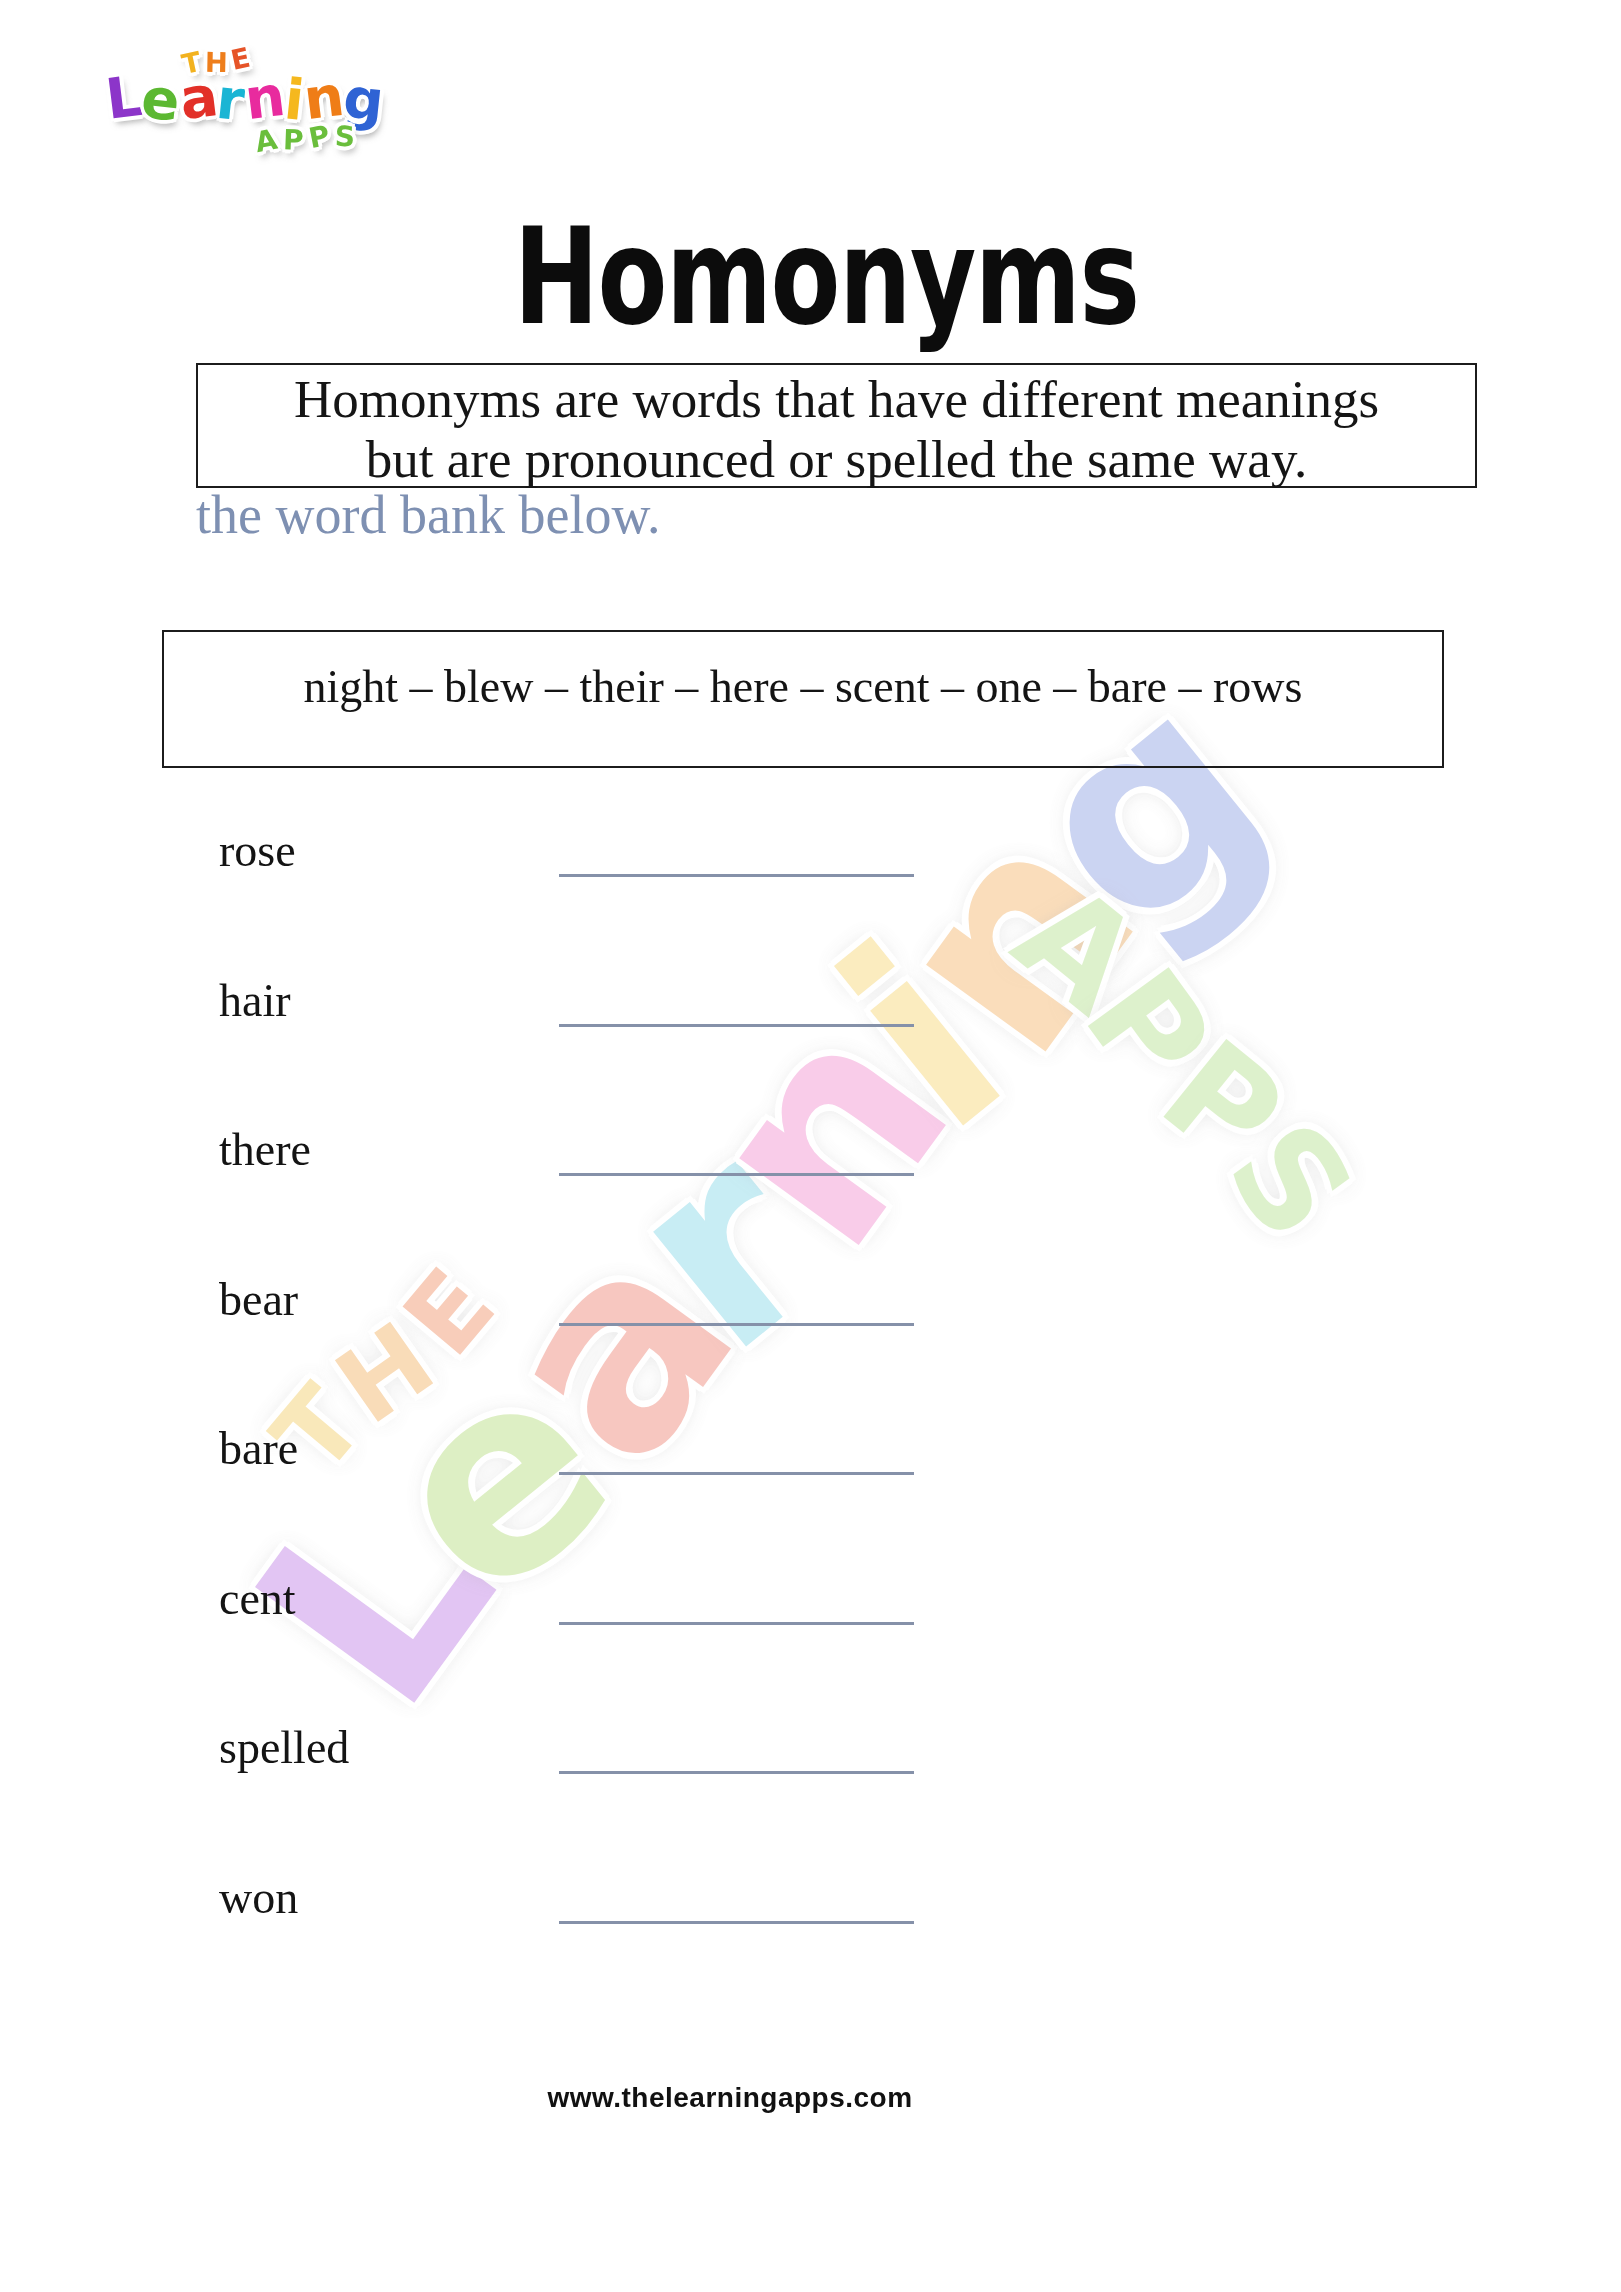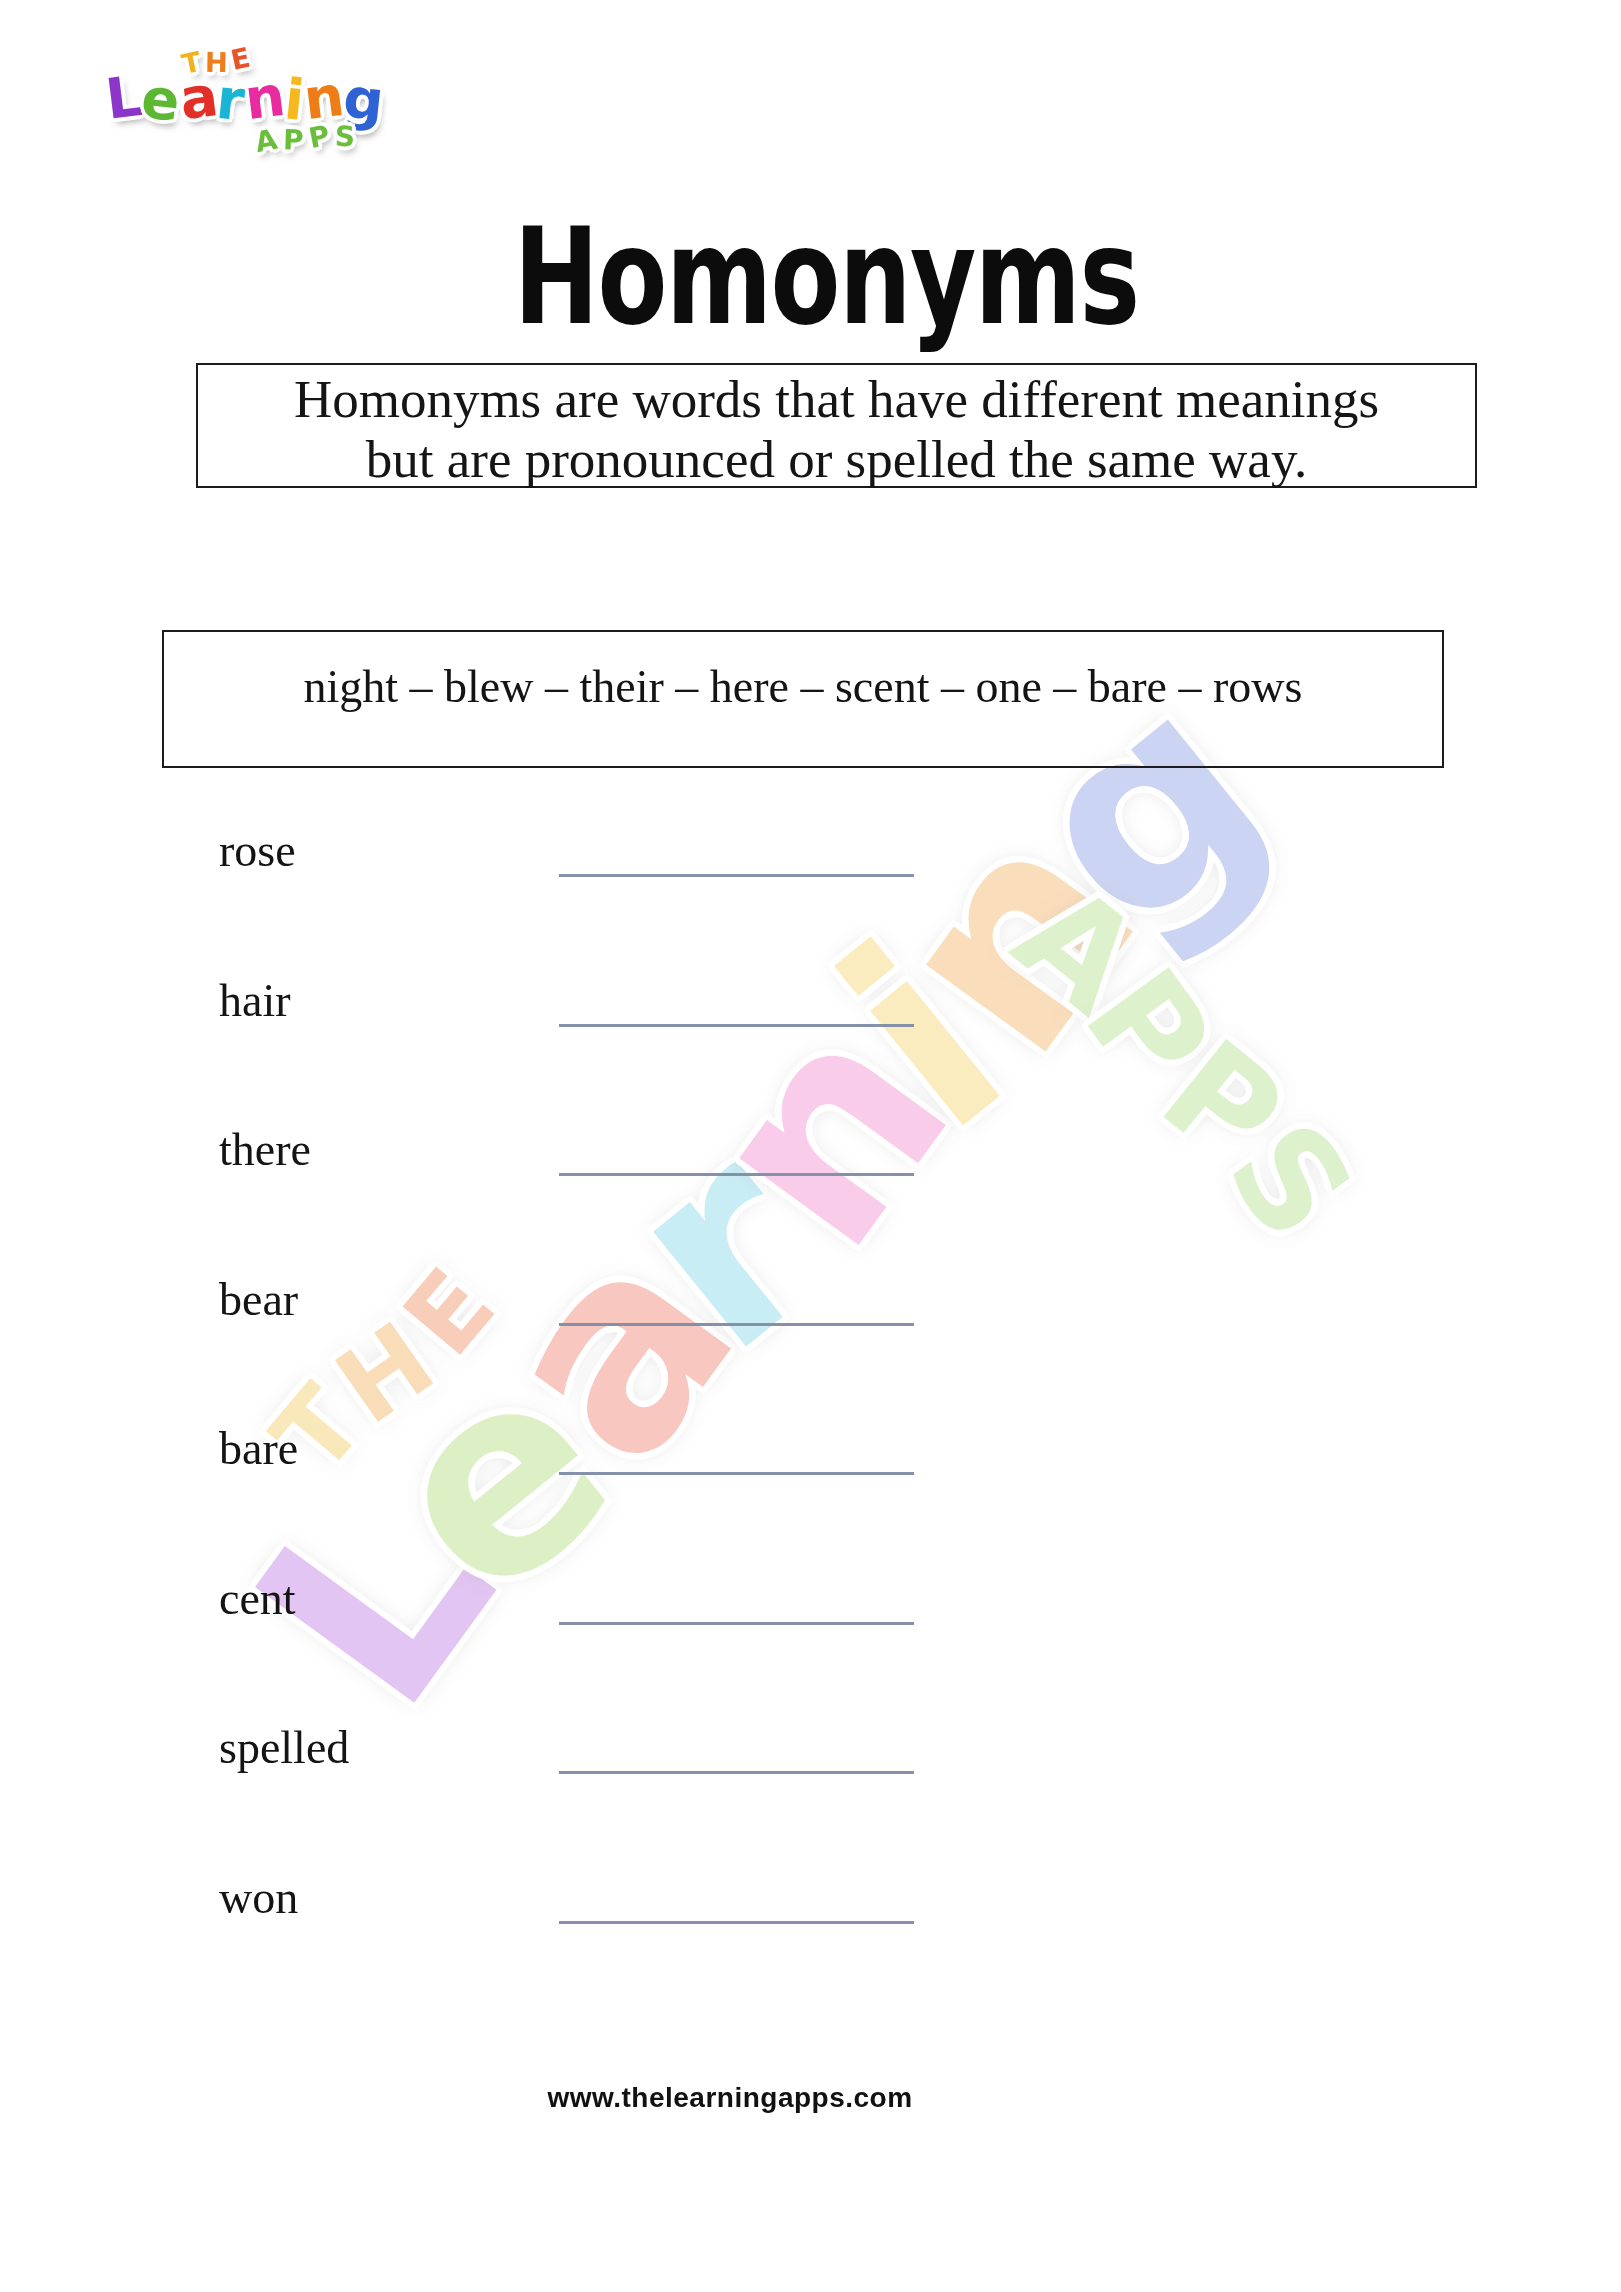--- a/index.html
+++ b/index.html
@@ -102,20 +102,21 @@
 </header>
 
 <h1 class="title">Homonyms</h1>
 
 <div class="def-box" style="border-color: rgb(28, 28, 28);">
   <div>Homonyms are words that have different meanings</div>
   <div>but are pronounced or spelled the same way.</div>
 </div>
 
 <div class="question" style="color: rgb(126, 144, 178);">
+  <div>the word bank below.</div>
 </div>
 
 <div class="bank-box" style="border-color: rgb(28, 28, 28);">
   <span>night – blew – their – here – scent – one – bare – rows</span>
 </div>
 
 <div class="qrow" style="top:820px">
   <span class="qword">rose</span>
   <div class="blank" style="background-color: rgb(133, 145, 169);"></div>
 </div>

